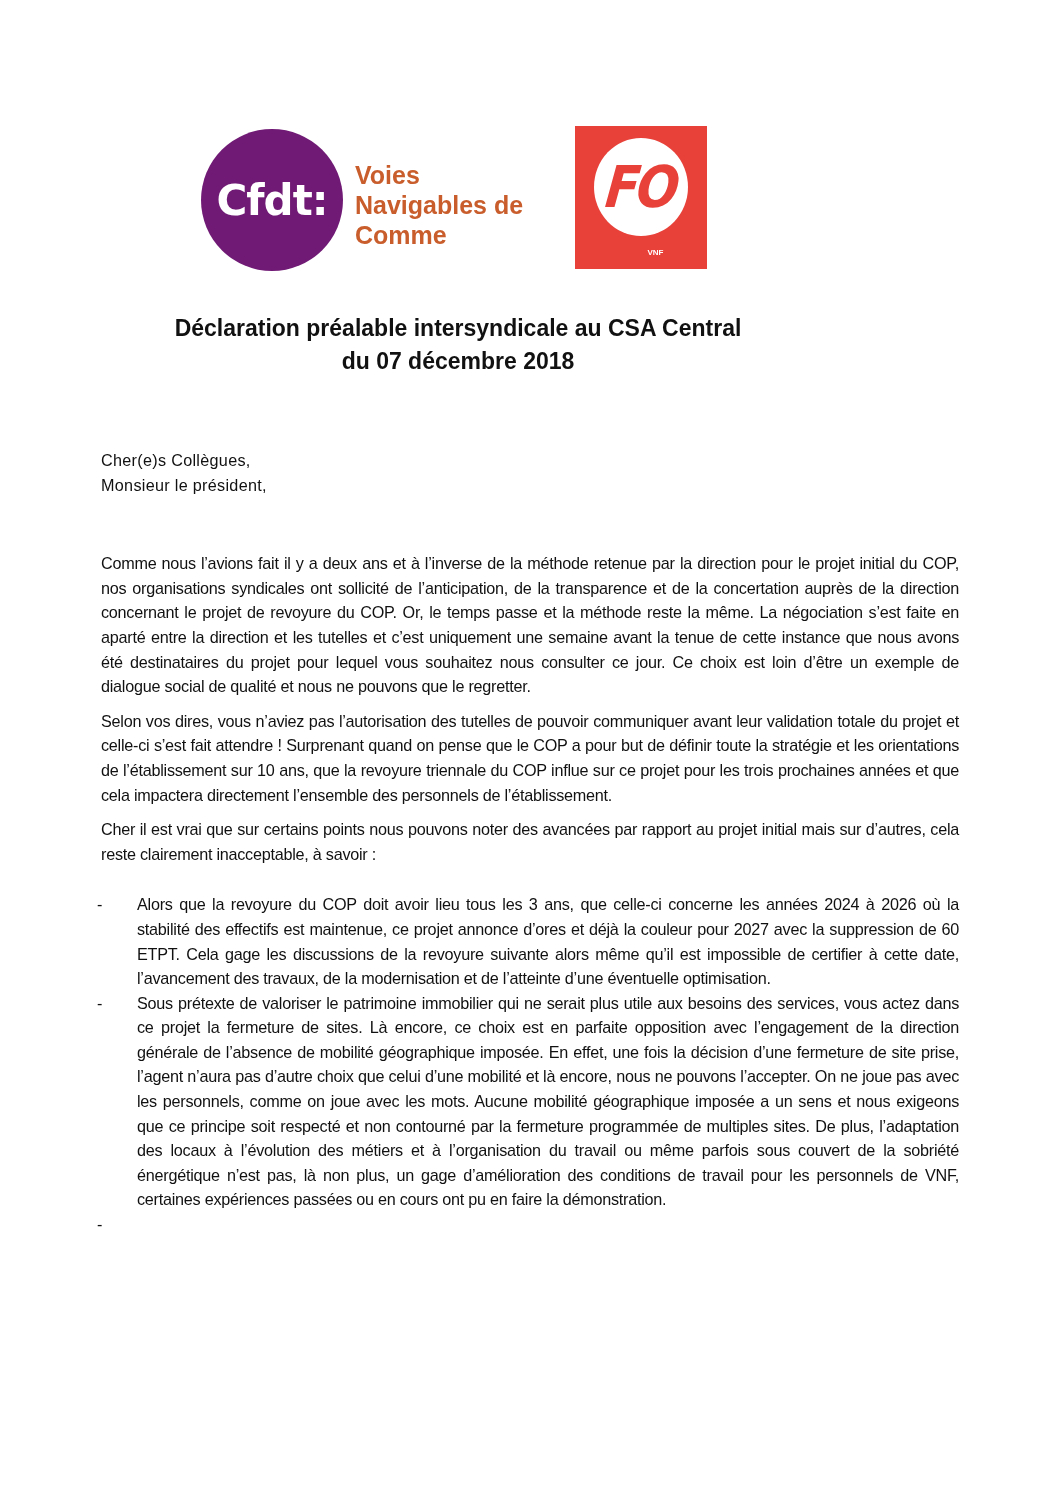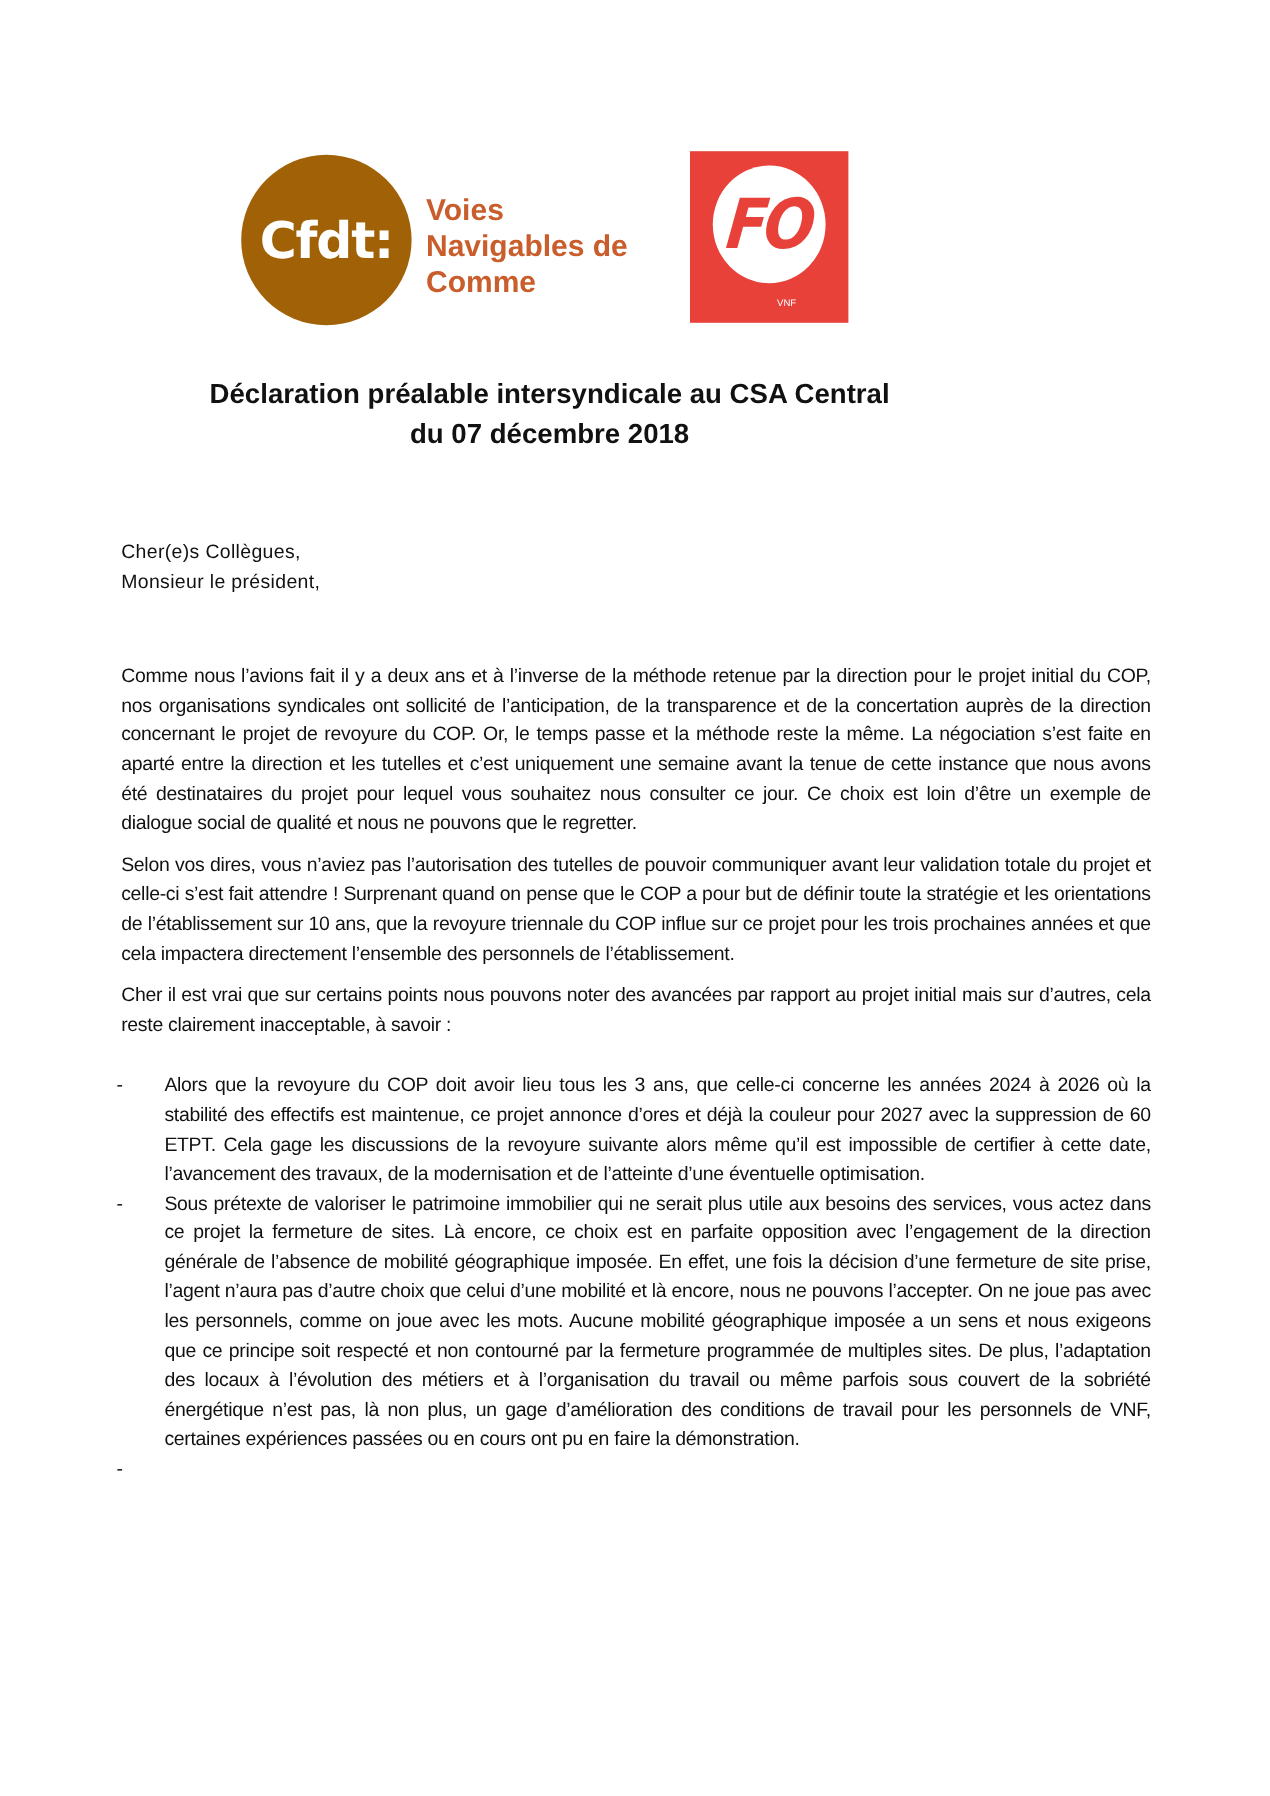--- a/index.html
+++ b/index.html
@@ -3,21 +3,21 @@
   <meta charset="utf-8">
   <style>
     html, body { margin: 0; padding: 0; background: #ffffff; }
     body {
       width: 1058px; height: 1497px; position: relative; overflow: hidden;
       font-family: "Liberation Sans", sans-serif; color: #111;
     }
     .logos { position: absolute; top: 0; left: 0; width: 1058px; height: 300px; }
     .cfdt-circle {
       position: absolute; left: 201px; top: 129px; width: 142px; height: 142px;
-      border-radius: 50%; background: #a16207;
+      border-radius: 50%; background: #701a75;
       display: flex; align-items: center; justify-content: center;
     }
     .cfdt-circle span {
       color: #fff; font-weight: bold; font-size: 42px; letter-spacing: -1px;
       font-family: "DejaVu Sans", sans-serif;
     }
     .cfdt-text {
       position: absolute; left: 355px; top: 160px;
       color: #c95e2c; font-weight: bold; font-size: 25px; line-height: 30px;
       font-family: Liberation Sans, sans-serif;
@@ -31,21 +31,21 @@
       border-radius: 50%; background: #fff;
       display: flex; align-items: center; justify-content: center;
     }
     .fo-circle span {
       color: #e8413a; font-weight: bold; font-style: italic; font-size: 50px;
       font-family: "DejaVu Sans", sans-serif; letter-spacing: -3px;
       transform: skewX(-6deg) scaleY(1.15);
     }
     .fo-vnf {
       position: absolute; left: 0; right: 0; top: 122px; text-align: center;
-      color: #fff; font-weight: normal; font-size: 8px; margin-left: 29px;
+      color: #fff; font-weight: bold; font-size: 8px; margin-left: 29px;
     }
     .title {
       position: absolute; left: 0; width: 916px; top: 312px; text-align: center;
       font-weight: bold; font-size: 23px; line-height: 33px;
       font-family: "Liberation Sans", sans-serif;
     }
     .content {
       position: absolute; left: 101px; width: 858px; top: 448px;
       font-size: 16.2px; line-height: 24.6px;
       font-family: "Liberation Sans Narrow", "Liberation Sans", sans-serif;

